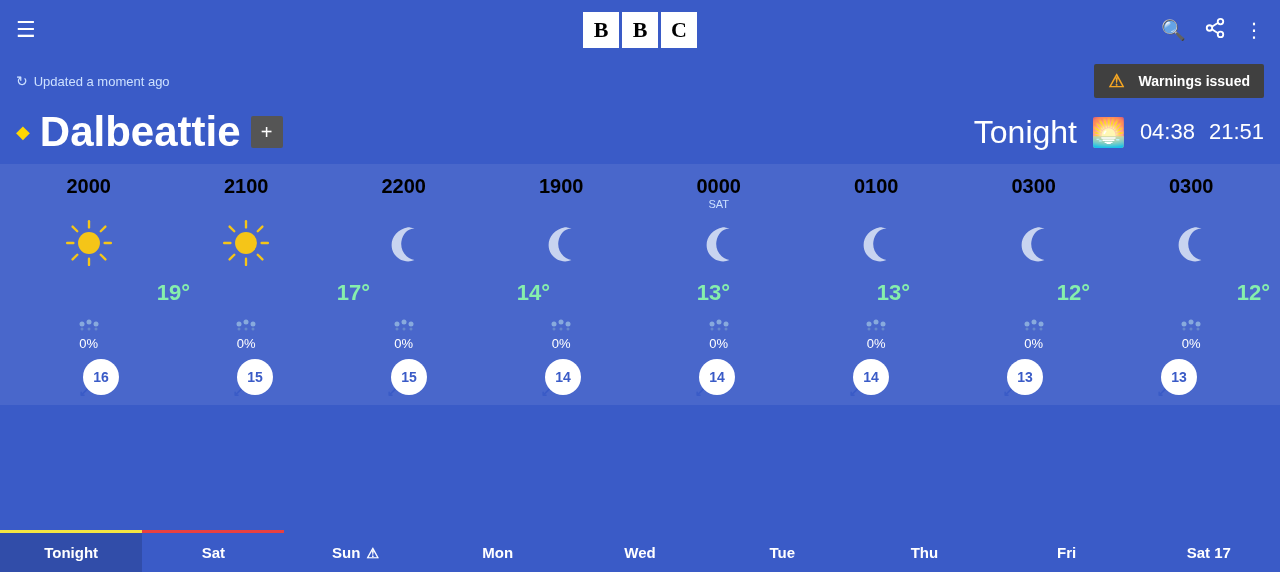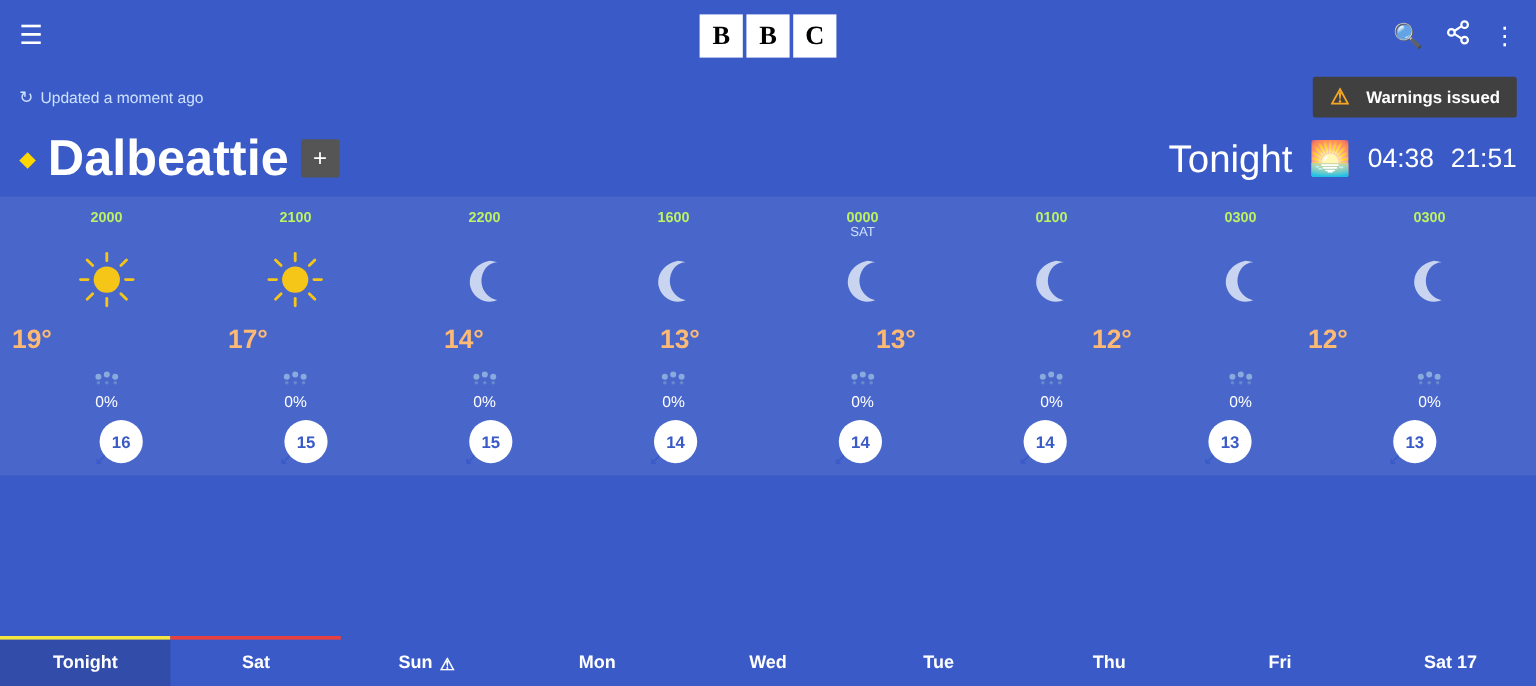--- a/index.html
+++ b/index.html
@@ -153,23 +153,23 @@
       padding: 0 10px;
     }
     .time-col {
       flex: 1;
       display: flex;
       flex-direction: column;
       align-items: center;
       min-width: 140px;
     }
     .time-label {
-      font-size: 12px;
+      font-size: 20px;
       font-weight: bold;
-      color: #bef264;
+      color: #000000;
       line-height: 1.2;
       text-align: left;
     }
     .day-label {
       font-size: 11px;
       color: #cce0ff;
     }
 
     
     .icons-row {
@@ -184,24 +184,24 @@
       min-width: 140px;
     }
 
     
     .temp-row {
       display: flex;
       padding: 4px 10px;
     }
     .temp-cell {
       flex: 1;
-      text-align: left;
+      text-align: right;
       font-size: 22px;
       font-weight: bold;
-      color: #fdba74;
+      color: #86efac;
       min-width: 140px;
     }
 
     
     .rain-row {
       display: flex;
       padding: 4px 10px;
     }
     .rain-cell {
       flex: 1;
@@ -344,21 +344,21 @@
   </div>
       <div class="time-col">
     <span class="time-label">2100</span>
 
   </div>
       <div class="time-col">
     <span class="time-label">2200</span>
 
   </div>
       <div class="time-col">
-    <span class="time-label">1600</span>
+    <span class="time-label">1900</span>
 
   </div>
       <div class="time-col">
     <span class="time-label">0000</span>
     <span class="day-label">SAT</span>
   </div>
       <div class="time-col">
     <span class="time-label">0100</span>
 
   </div>

